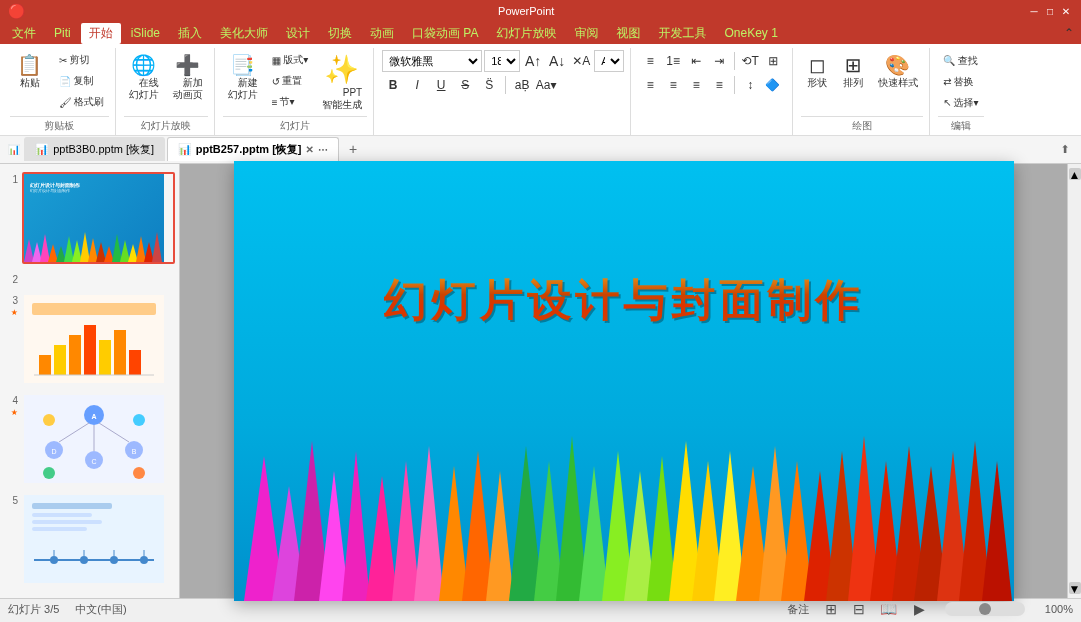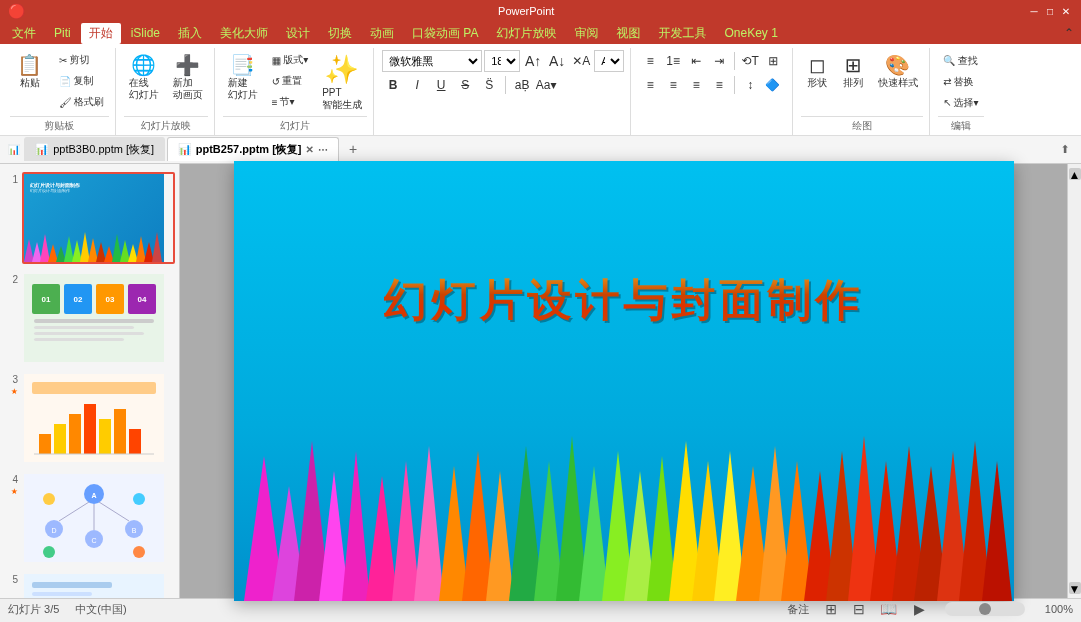--- a/index.html
+++ b/index.html
@@ -79,21 +79,21 @@
       align-items: center;
       cursor: pointer;
       padding: 2px 4px;
       border-radius: 2px;
       min-width: 32px;
       font-size: 10px;
       color: #333;
       border: 1px solid transparent;
     }
     .ribbon-btn-icon { font-size: 20px; line-height: 1.2; }
-    .ribbon-btn-label { font-size: 10px; text-align: left; line-height: 1.2; }
+    .ribbon-btn-label { font-size: 10px; text-align: right; line-height: 1.2; }
     .ribbon-btn-small {
       display: flex;
       flex-direction: row;
       align-items: center;
       cursor: pointer;
       padding: 2px 4px;
       border-radius: 2px;
       font-size: 10px;
       color: #333;
       border: 1px solid transparent;
@@ -543,40 +543,20 @@
             <polygon points="112,38 117,12 122,38" fill="#ff7700"></polygon>
             <polygon points="120,38 125,18 130,38" fill="#dd2200"></polygon>
             <polygon points="128,38 133,8 138,38" fill="#cc4444"></polygon>
           </svg>
         </div>
       </div>
     </div>
 
     <div class="slide-item">
       <div class="slide-number">2</div>
-      <div class="slide-thumb">
-        <div class="slide-thumb-inner thumb2">
-          <svg style="width:100%;height:100%;" viewBox="0 0 140 88">
-            <rect width="140" height="88" fill="#e8f4e8"></rect>
-
-            <rect x="8" y="10" width="28" height="30" fill="#4caf50" rx="2"></rect>
-            <rect x="40" y="10" width="28" height="30" fill="#2196f3" rx="2"></rect>
-            <rect x="72" y="10" width="28" height="30" fill="#ff9800" rx="2"></rect>
-            <rect x="104" y="10" width="28" height="30" fill="#9c27b0" rx="2"></rect>
-            <rect x="10" y="45" width="120" height="4" fill="#ccc" rx="2"></rect>
-            <rect x="10" y="52" width="100" height="3" fill="#ddd" rx="2"></rect>
-            <rect x="10" y="58" width="110" height="3" fill="#ddd" rx="2"></rect>
-            <rect x="10" y="64" width="90" height="3" fill="#ddd" rx="2"></rect>
-            <text x="22" y="28" text-anchor="middle" fill="white" font-size="8" font-weight="bold">01</text>
-            <text x="54" y="28" text-anchor="middle" fill="white" font-size="8" font-weight="bold">02</text>
-            <text x="86" y="28" text-anchor="middle" fill="white" font-size="8" font-weight="bold">03</text>
-            <text x="118" y="28" text-anchor="middle" fill="white" font-size="8" font-weight="bold">04</text>
-          </svg>
-        </div>
-      </div>
     </div>
 
     <div class="slide-item">
       <div class="slide-number">
         3
         <span class="slide-star">★</span>
       </div>
       <div class="slide-thumb">
         <div class="slide-thumb-inner thumb3">
           <svg style="width:100%;height:100%;" viewBox="0 0 140 88">

